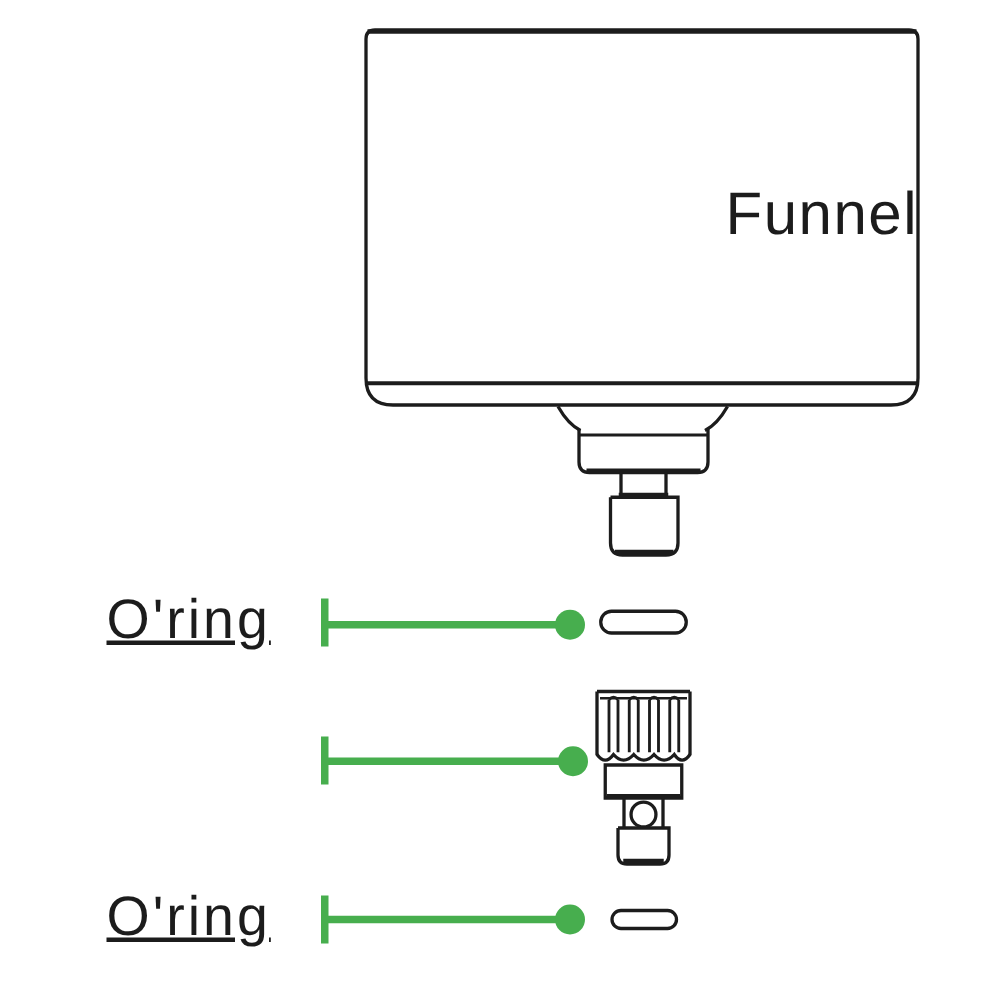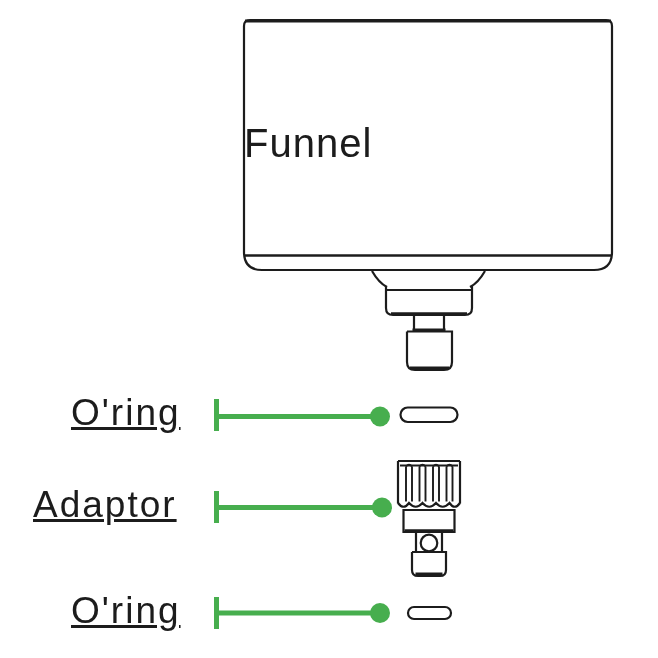--- a/index.html
+++ b/index.html
@@ -21,21 +21,21 @@
     line-height:1;
     letter-spacing:2px;
     font-size:37px;
     color:var(--line,#1c1c1c);
     white-space:nowrap;
     text-decoration:underline;
   }
   .funnel-label{
     position:absolute;
     left:244px;top:123px;width:368px;
-    text-align:left;
+    text-align:right;
     font-size:40px;line-height:1;letter-spacing:1px;
     color:var(--line,#1c1c1c);
   }
   .lbl-oring-top{left:71px;top:394px;}
   .lbl-adaptor{left:33px;top:486px;}
   .lbl-oring-bottom{left:71px;top:592px;}
 </style>
 </head>
 <body>
 
@@ -99,16 +99,15 @@
       <rect class="green-fill" x="214" y="610.5" width="160" height="5"></rect>
       <circle class="green-fill" cx="380" cy="613" r="10"></circle>
     </g>
     <rect class="ink" x="408" y="607" width="43" height="12" rx="6"></rect>
   </svg>
 
   <div class="funnel-label">Funnel</div>
 
   <div class="label lbl-oring-top">O'ring</div>
 
-  <div class="label lbl-adaptor">Adaptor</div>
 
   <div class="label lbl-oring-bottom">O'ring</div>
 </div>
 
 </body></html>

